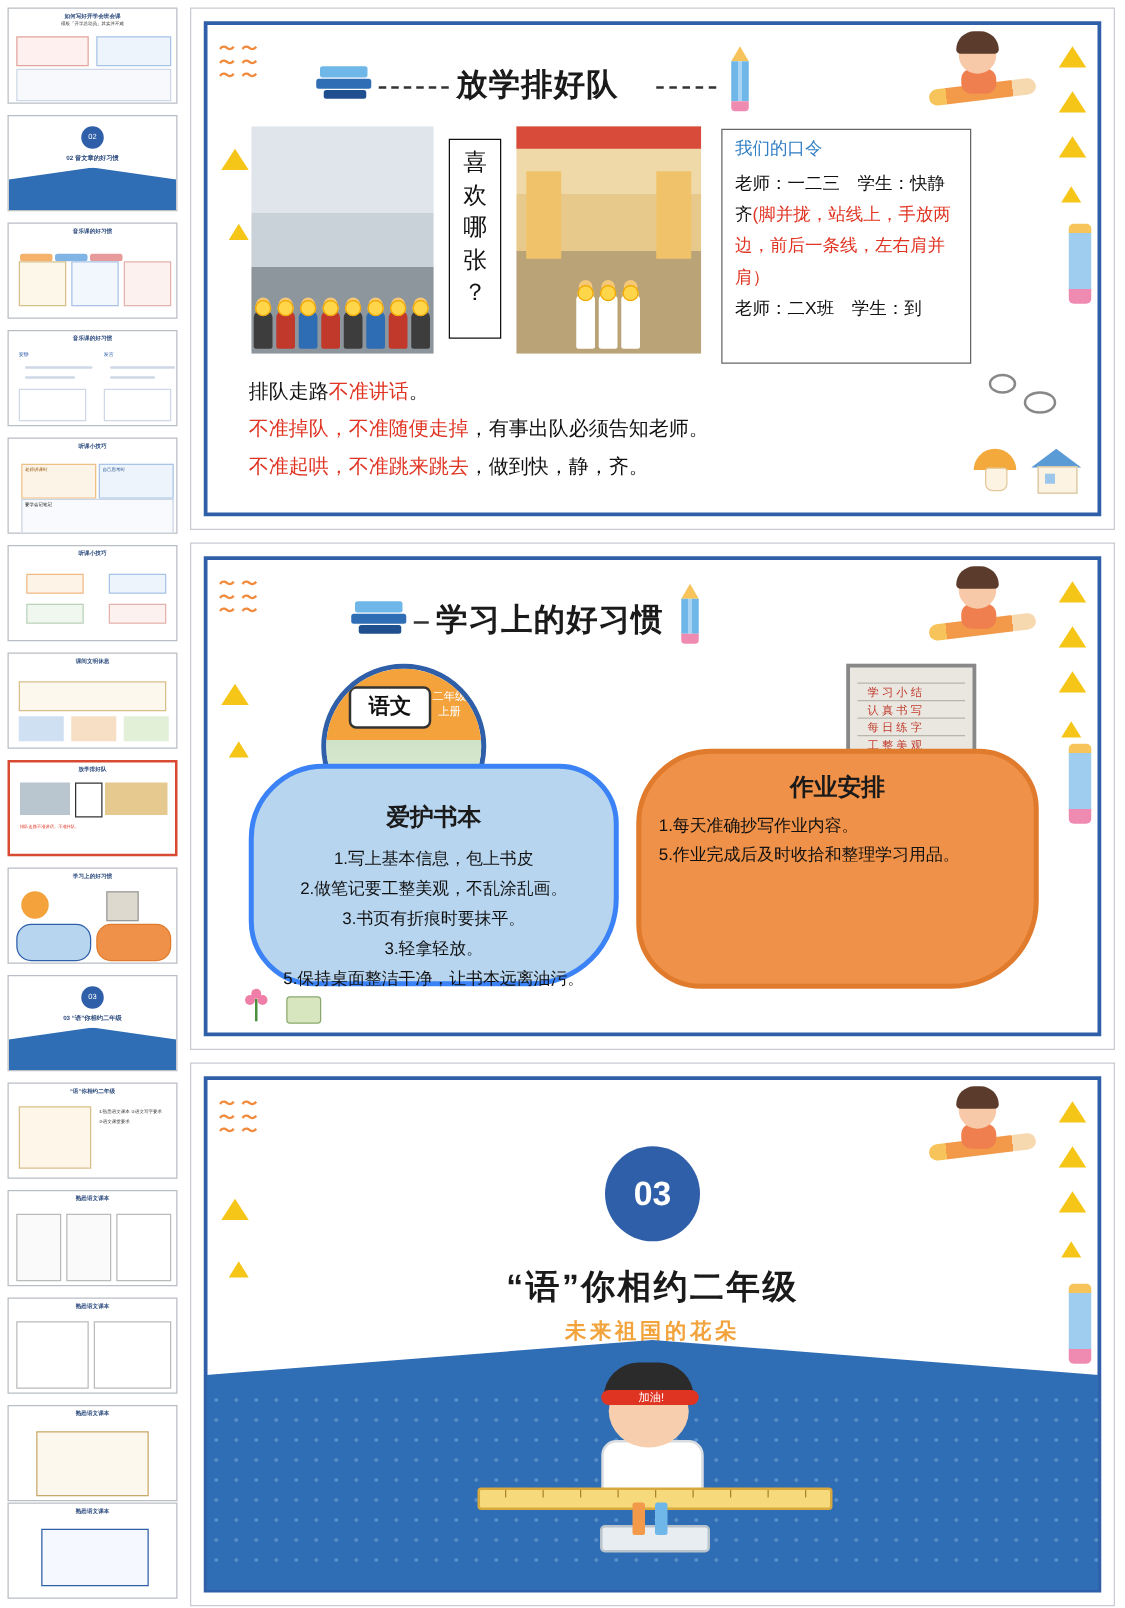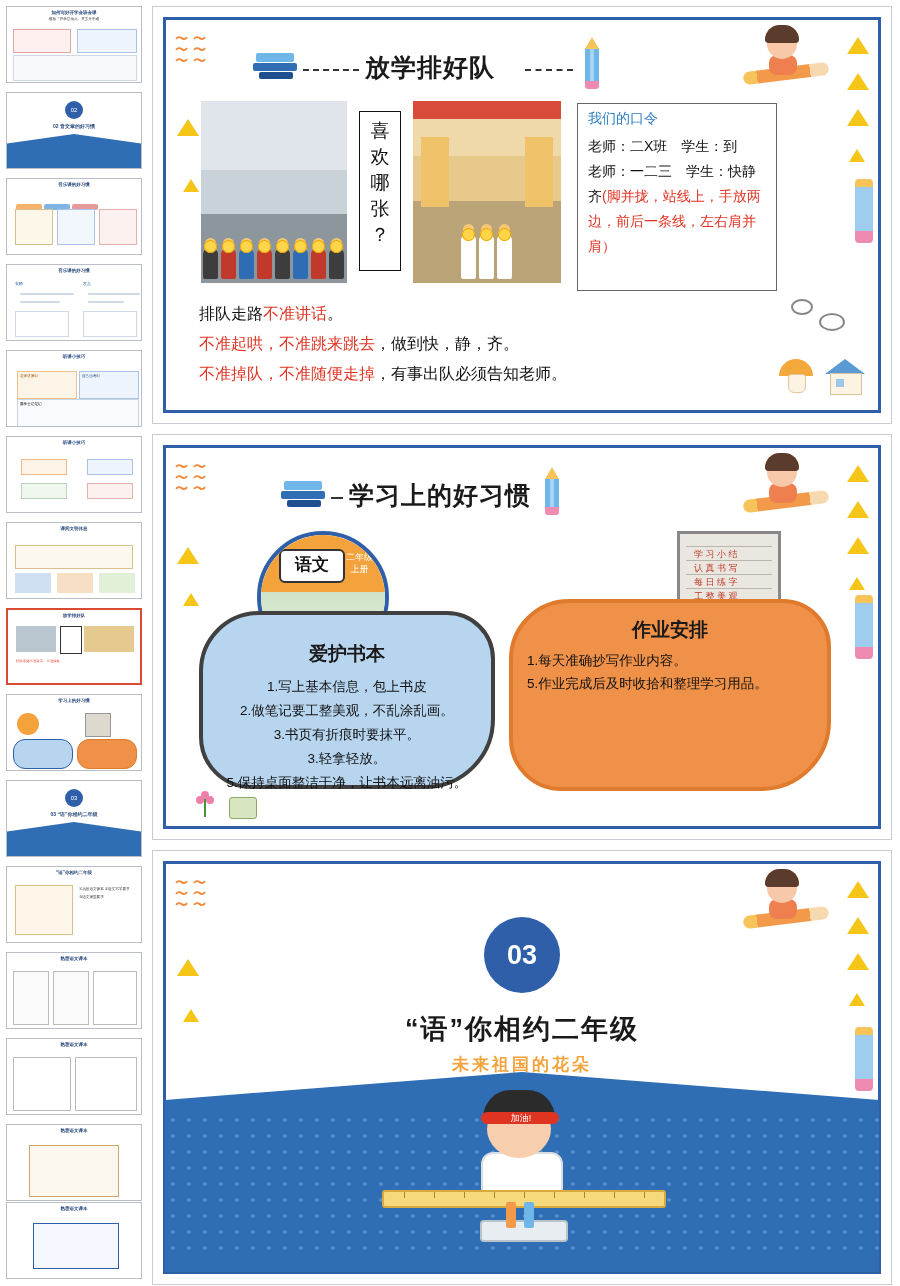--- a/index.html
+++ b/index.html
@@ -67,21 +67,21 @@
   
   .ph-hall{background:linear-gradient(180deg,#dfe5ea 0 38%,#c9d2d9 38% 62%,#8e969d 62% 100%);}
   .ph-hall2{background:linear-gradient(180deg,#f0d9a8 0 30%,#e8c98c 30% 55%,#b9a377 55% 100%);}
   .kidrow{position:absolute;bottom:4px;left:0;right:0;height:42px;}
   .kidrow i{position:absolute;bottom:0;width:15px;height:30px;border-radius:5px 5px 2px 2px;display:block;}
   .kidrow i::after{content:"";position:absolute;left:2px;top:-11px;width:11px;height:11px;border-radius:50%;background:#f5c877;}
   .emoji{position:absolute;width:13px;height:13px;border-radius:50%;background:#ffd54a;box-shadow:0 0 0 1px #f0a500 inset;}
 
   
   .blob{position:absolute;border-radius:60px 48px 70px 52px;box-sizing:border-box;}
-  .blob-blue{background:#b7d5ef;border:4px solid #404040;}
+  .blob-blue{background:#b7d5ef;border:4px solid #3b82f6;}
   .blob-orange{background:#ef9148;border:4px solid #e07b2d;}
   .blob-h{position:absolute;width:100%;text-align:center;font-size:19px;font-weight:bold;color:#1a1a1a;}
   .blob-ul{position:absolute;left:0;right:0;font-size:13.5px;line-height:24px;color:#111;text-align:center;}
   .blob-ul.left{text-align:left;padding-left:14px;padding-right:10px;}
   .bookcover{position:absolute;border-radius:50%;background:#ffffff;border:4px solid #2f5fa8;overflow:hidden;}
   .bc-top{position:absolute;left:0;right:0;top:0;height:46%;background:#f3a23c;}
   .bc-badge{position:absolute;left:18px;top:14px;width:62px;height:30px;border-radius:6px;background:#fff;border:2px solid #333;text-align:center;font-size:17px;font-weight:bold;line-height:27px;color:#111;}
   .bc-sub{position:absolute;right:12px;top:16px;font-size:9px;color:#fff;text-align:center;line-height:12px;}
   .bc-bot{position:absolute;left:0;right:0;bottom:0;height:54%;background:linear-gradient(180deg,#cfe3c9,#e9f0d8);}
   .notebook{position:absolute;border:3px solid #888;background:#e9e7e0;overflow:hidden;}
@@ -326,35 +326,35 @@
         <i style="left:66px;height:44px;background:#ffffff"></i>
         <i style="left:84px;height:44px;background:#ffffff"></i>
       </div>
       <div class="emoji" style="left:49px;bottom:42px"></div>
         <div class="emoji" style="left:67px;bottom:42px"></div>
       <div class="emoji" style="left:85px;bottom:42px"></div>
     </div>
 
     <div class="cmd-box" style="left:424px;top:96px;width:200px;height:188px;">
       <div class="cmd-title">我们的口令</div>
-      <div class="cmd-row">老师：二X班　学生：到</div>
       <div class="cmd-row">
         <span>老师：一二三　学生：快静齐</span><span class="red">(脚并拢，站线上，手放两边，前后一条线，左右肩并肩）</span>
       </div>
+      <div class="cmd-row">老师：二X班　学生：到</div>
     </div>
 
     <div class="rules" style="left:46px;top:292px;width:600px;">
       <div>
         <span>排队走路</span><span class="red">不准讲话</span><span>。</span>
       </div>
       <div>
+        <span class="red">不准掉队，不准随便走掉</span><span>，有事出队必须告知老师。</span>
+      </div>
+      <div>
         <span class="red">不准起哄，不准跳来跳去</span><span>，做到快，静，齐。</span>
-      </div>
-      <div>
-        <span class="red">不准掉队，不准随便走掉</span><span>，有事出队必须告知老师。</span>
       </div>
     </div>
 
     <div class="bubble" style="right:78px;top:292px;width:18px;height:12px;"></div>
     <div class="bubble" style="right:46px;top:306px;width:22px;height:14px;"></div>
     <div class="mushroom" style="right:78px;top:352px;">
       <div class="mush-cap"></div>
         <div class="mush-stem"></div>
     </div>
     <div class="house" style="right:26px;top:352px;">

